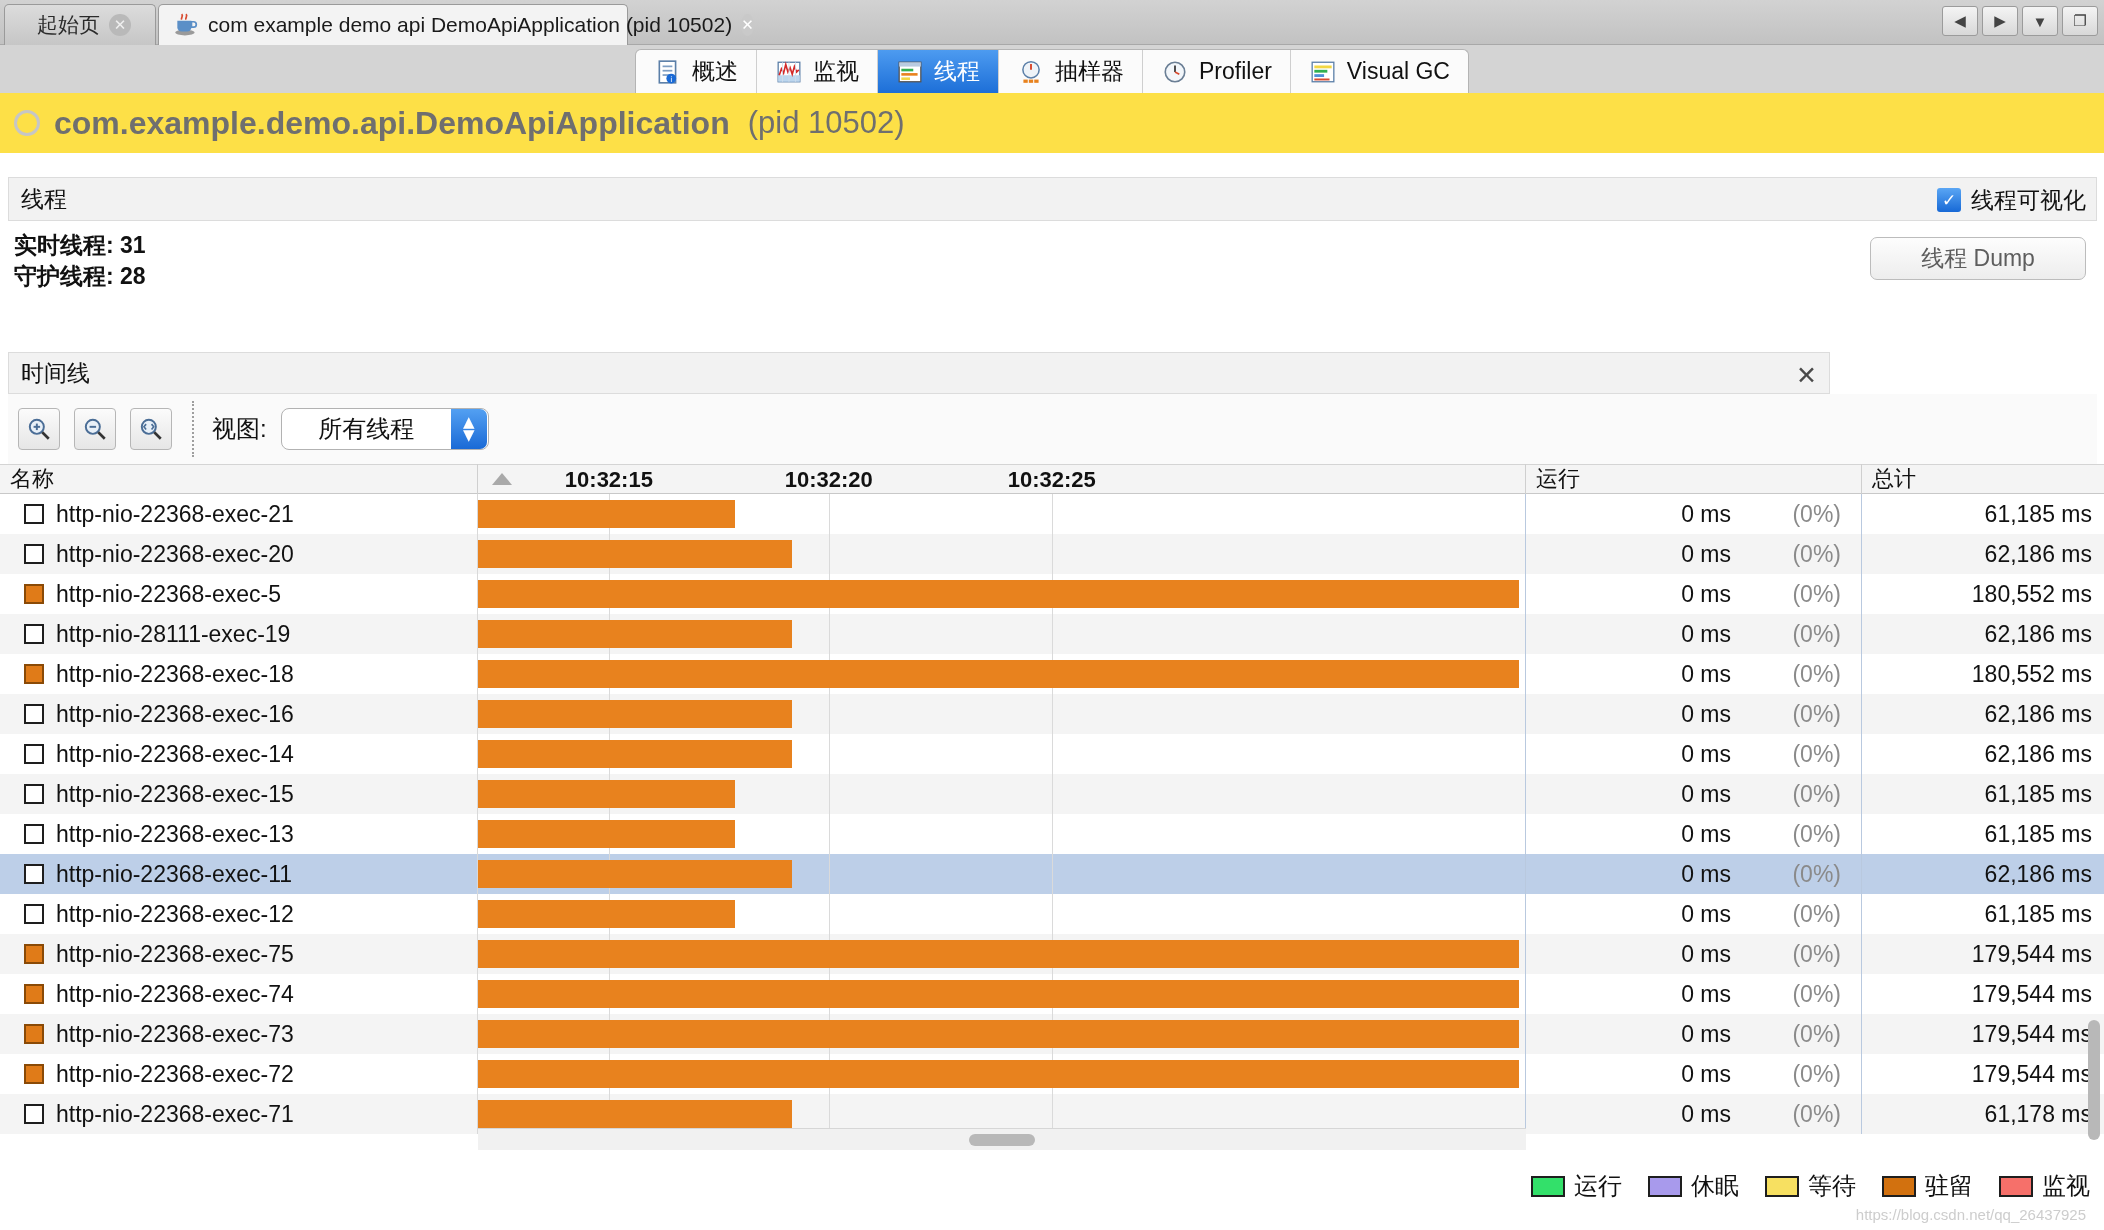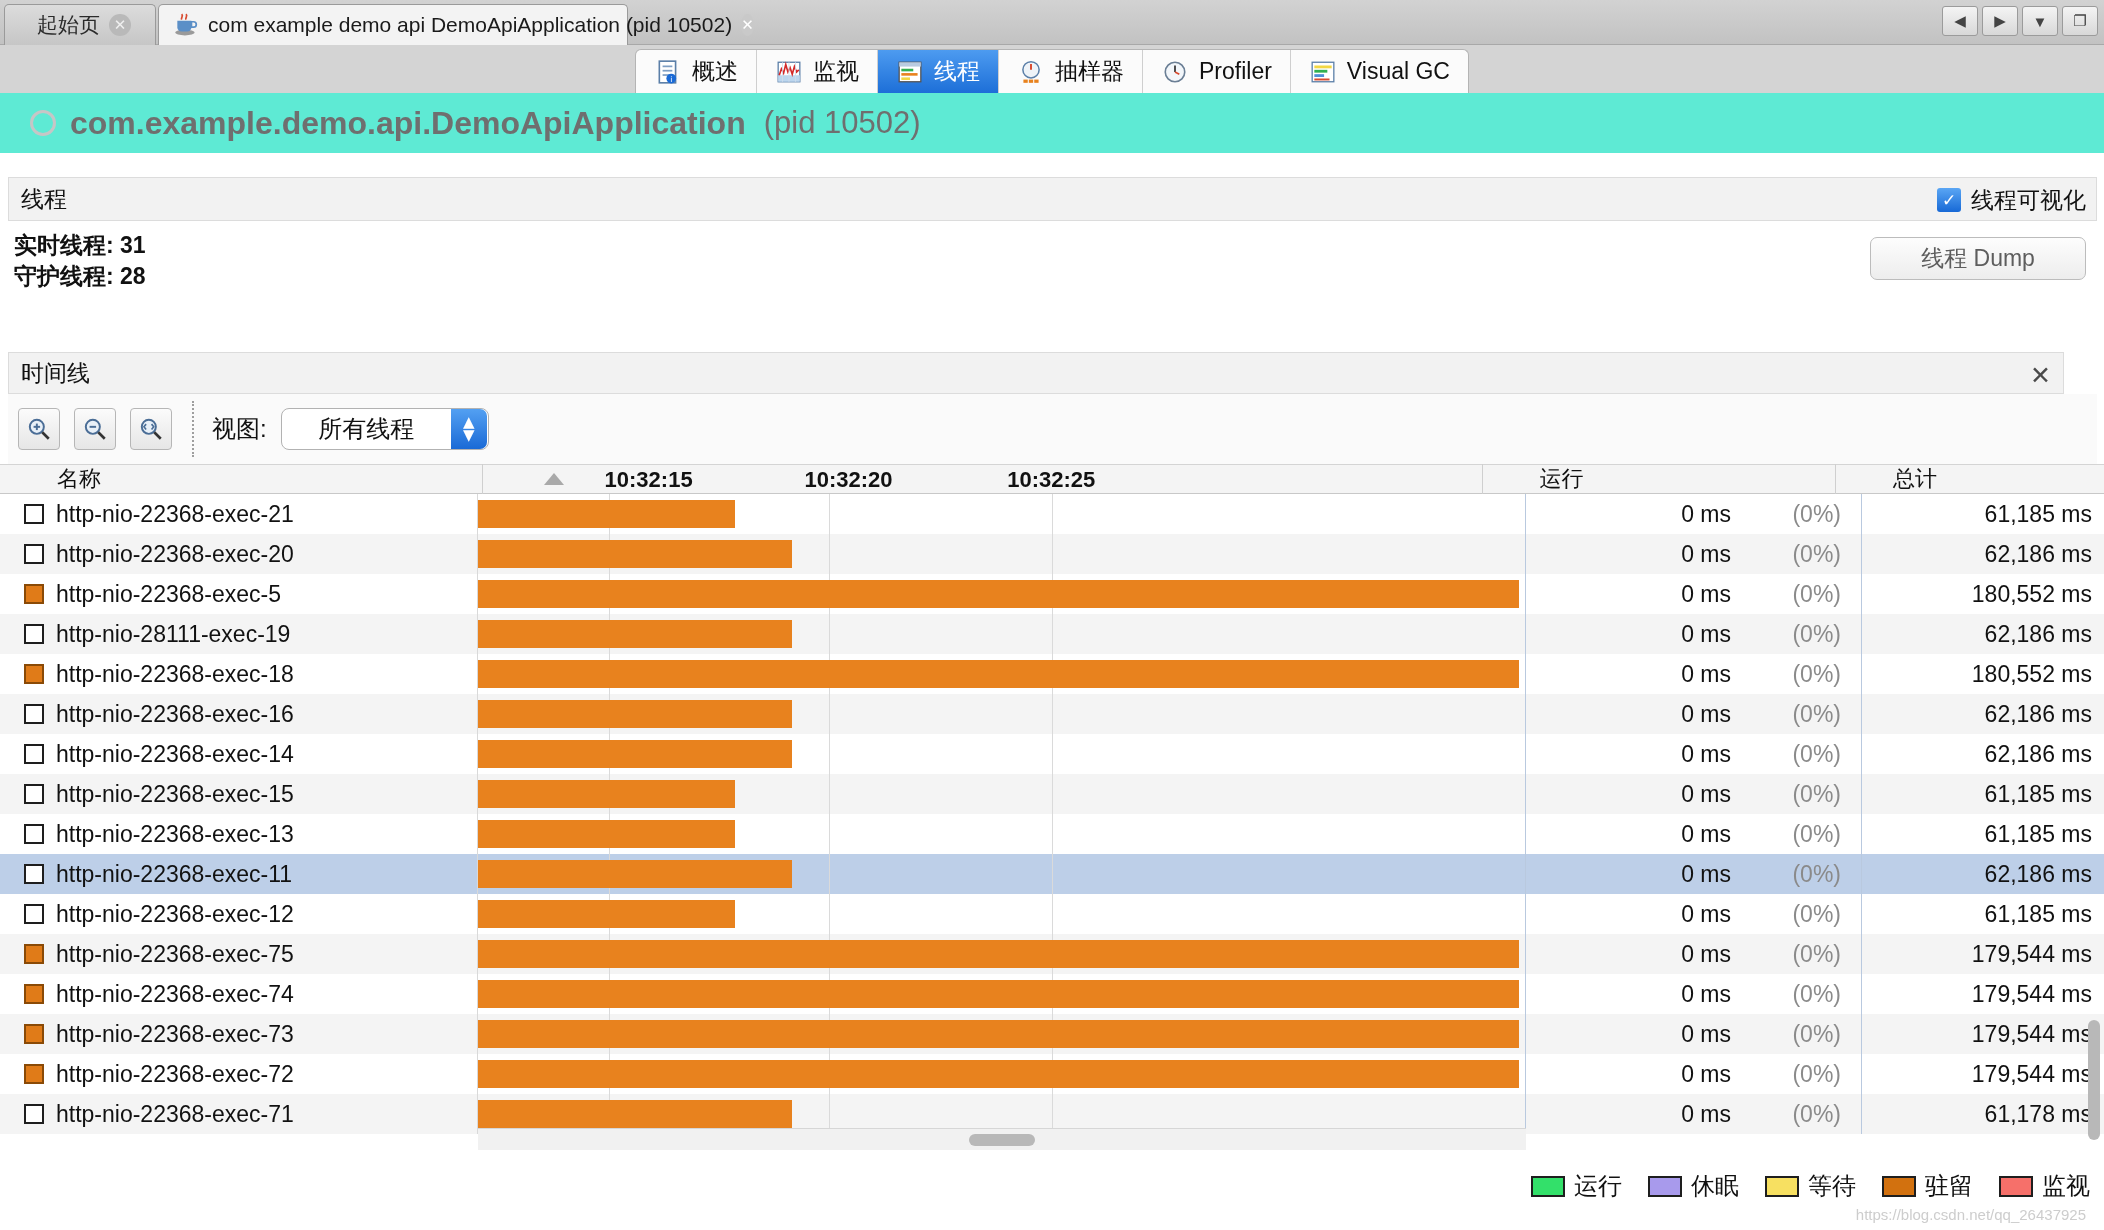--- a/index.html
+++ b/index.html
@@ -67,22 +67,22 @@
     border-right: 1px solid #cfcfcf;
     white-space: nowrap;
   }
   .vtab:last-child { border-right: none; }
   .vtab.sel { background: linear-gradient(#4d9bf0, #1d6fd8); color: #ffffff; }
   .vicon { width: 28px; height: 26px; flex: none; }
 
   
   .titlerow {
     position: absolute; left: 0; top: 93px; width: 2104px; height: 60px;
-    background: #5eead4;
-    display: flex; align-items: center; padding-left: 30px; gap: 14px;
+    background: #fde047;
+    display: flex; align-items: center; padding-left: 14px; gap: 14px;
   }
   .title-ring {
     width: 26px; height: 26px; border-radius: 50%;
     border: 3px solid #c6c6c6; flex: none;
   }
   .title-main { font-size: 32px; font-weight: bold; color: #6f6f6f; }
   .title-pid  { font-size: 31px; color: #6f6f6f; margin-left: 4px; }
 
   
   .sec-threads-head {
@@ -111,21 +111,21 @@
     position: absolute; right: 18px; top: 228px;
     width: 216px; height: 43px;
     background: linear-gradient(#fdfdfd, #ededed);
     border: 1px solid #bcbcbc; border-radius: 7px;
     display: flex; align-items: center; justify-content: center;
     font-size: 23px; color: #5d5d5d; margin-top: 9px;
   }
 
   
   .tl-head {
-    position: absolute; left: 8px; top: 352px; width: 2056px; height: 42px;
+    position: absolute; left: 8px; top: 352px; width: 1822px; height: 42px;
     background: #f2f2f2; border: 1px solid #dcdcdc;
     display: flex; align-items: center;
   }
   .tl-close {
     position: absolute; right: 12px; top: 8px;
     font-size: 25px; color: #4a4a4a; font-family: "DejaVu Sans", sans-serif;
   }
   .tl-toolbar {
     position: absolute; left: 8px; top: 394px; width: 2089px; height: 70px;
     background: #fafafa; display: flex; align-items: center; padding-left: 10px;
@@ -158,21 +158,21 @@
     font-family: "DejaVu Sans", sans-serif;
   }
 
   
   .tbl { position: absolute; left: 0; top: 464px; width: 2104px; }
   .thead {
     display: flex; height: 30px; background: #f4f4f4;
     border-top: 1px solid #d4d4d4; border-bottom: 1px solid #c8c8c8;
     font-size: 22px; color: #111; align-items: center;
   }
-  .th { position: relative; height: 30px; display: flex; align-items: center; margin-left: 47px; }
+  .th { position: relative; height: 30px; display: flex; align-items: center; }
   .th.name { width: 478px; padding-left: 10px; border-right: 1px solid #cfcfcf; }
   .th.chart { width: 1048px; position: relative; border-right: 1px solid #cfcfcf; }
   .th.run   { width: 336px; padding-left: 10px; border-right: 1px solid #cfcfcf; }
   .th.total { width: 242px; padding-left: 10px; }
   .sort-caret {
     position: absolute; left: 14px; top: 9px;
     width: 0; height: 0;
     border-left: 10px solid transparent; border-right: 10px solid transparent;
     border-bottom: 12px solid #a9a9a9;
   }

